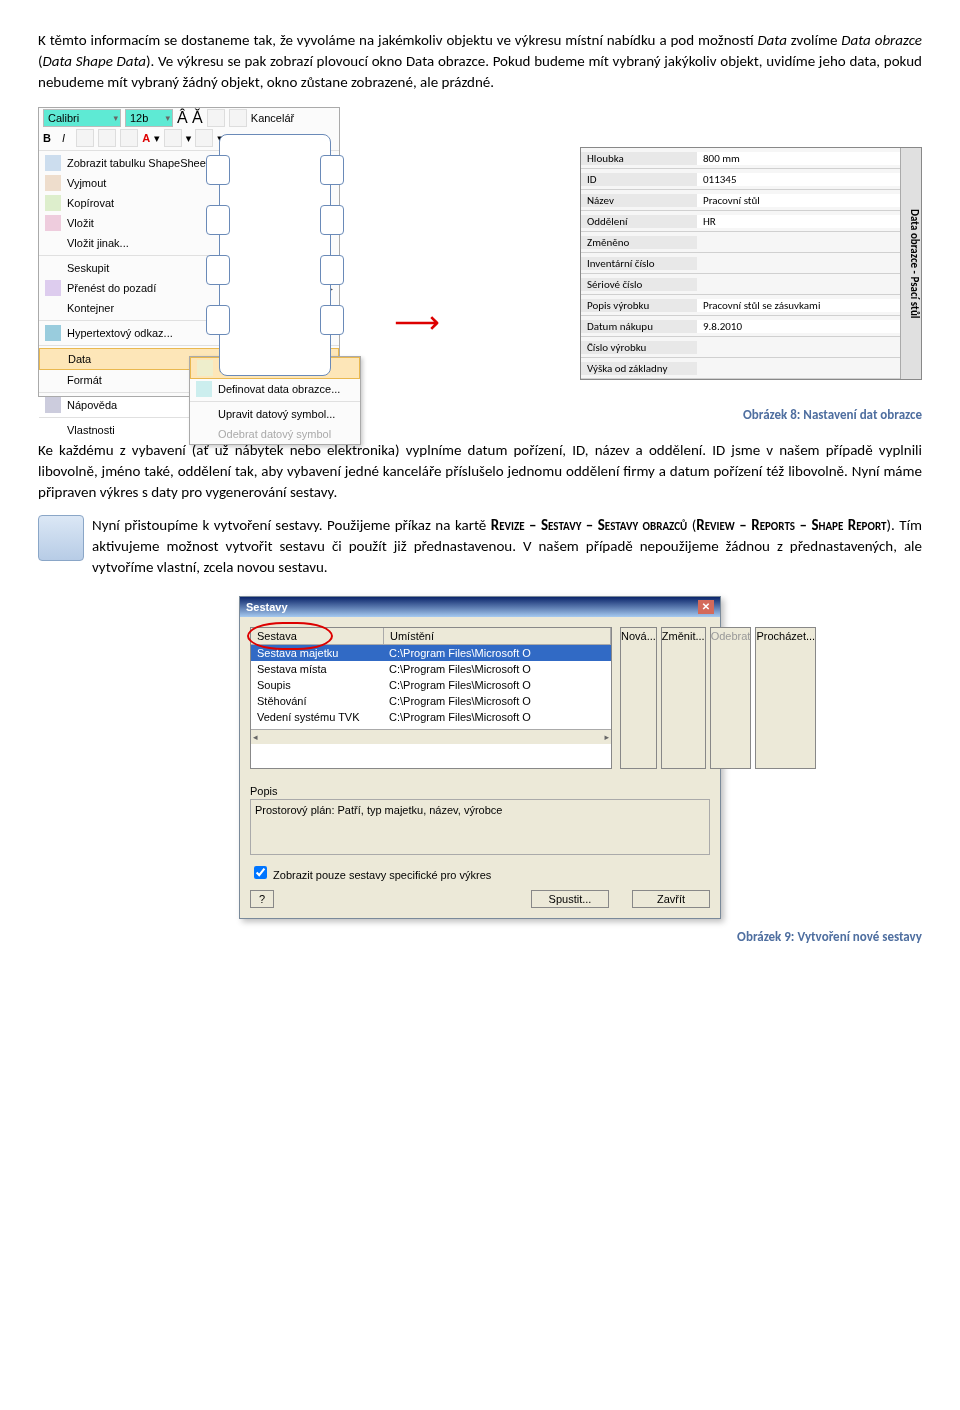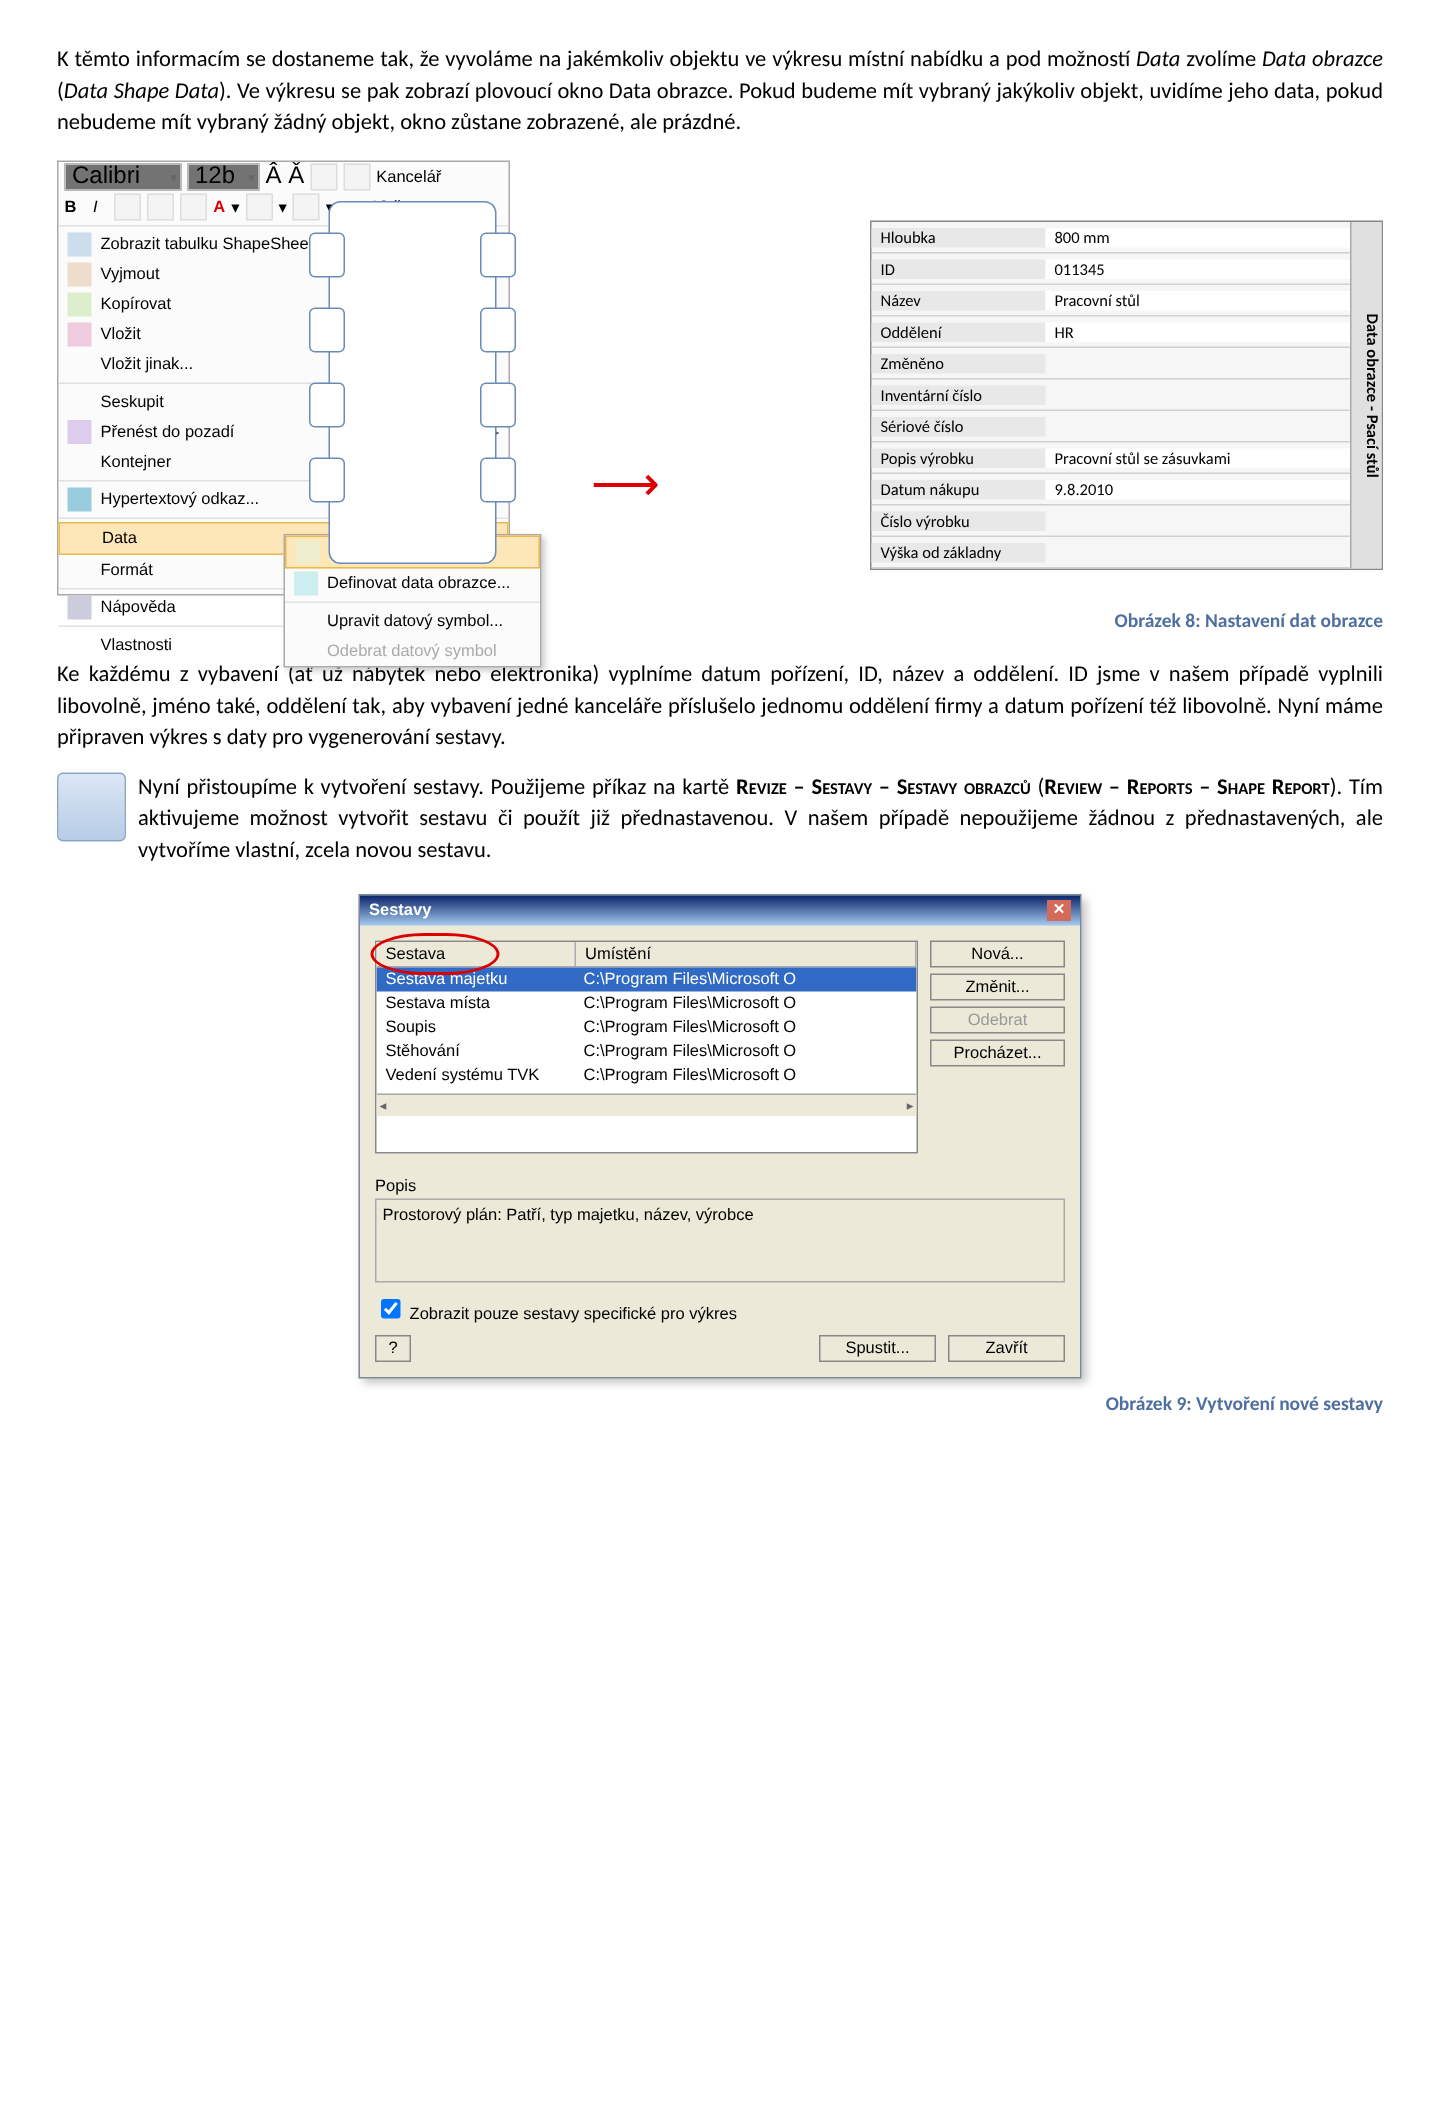--- a/index.html
+++ b/index.html
@@ -9,21 +9,21 @@
 .mini-box{border:1px solid #aaa;background:#fbfbfb;font-size:11px;font-family:"Segoe UI",Tahoma,sans-serif}
 .mini-toolbar{width:300px}
 .mt-row{display:flex;align-items:center;height:20px;padding:0 4px;gap:4px}
 .mt-sep{border-top:1px solid #e0e0e0;margin:2px 0}
 .mi{display:flex;align-items:center;height:20px;padding:0 6px;gap:6px}
 .mi .ico{width:16px;height:16px;display:inline-block}
 .mi .txt{flex:1}
 .mi .arr{color:#555;font-size:10px}
 .mi.hl{background:#fde6b8;border:1px solid #e9b84f}
 .submenu{position:relative;left:150px;top:-84px;width:170px;border:1px solid #aaa;background:#fbfbfb;box-shadow:2px 2px 4px rgba(0,0,0,.2)}
-.fontbox{display:inline-block;border:1px solid #bbb;background:#737373;padding:0 12px 0 4px;height:16px;line-height:16px;font-size:16px;position:relative}
+.fontbox{display:inline-block;border:1px solid #bbb;background:#5eead4;padding:0 12px 0 4px;height:16px;line-height:16px;font-size:11px;position:relative}
 .fontbox:after{content:"▾";position:absolute;right:2px;top:0;font-size:9px;color:#666}
 .mini-btn{width:16px;height:16px;display:inline-block;border:1px solid #ddd;background:#f4f4f4}
 .data-pane{width:340px;border:1px solid #888;background:#f6f6f6;display:flex}
 .dp-grid{flex:1;font-size:11px}
 .dp-row{display:flex;height:20px;align-items:center;border-bottom:1px solid #d0d0d0}
 .dp-row .k{width:110px;padding-left:6px;background:#e8e8e8}
 .dp-row .v{flex:1;padding-left:6px;background:#fff}
 .dp-side{width:20px;background:#e0e0e0;border-left:1px solid #aaa;writing-mode:vertical-rl;text-orientation:mixed;font-size:11px;font-weight:bold;text-align:center;padding:4px 0}
 .arrow{color:#d00;font-size:32px;line-height:1;align-self:center;margin:0 6px}
 .caption{text-align:right;color:#4f6fa0;font-weight:bold;font-size:13px;margin:10px 0 18px 0}
@@ -35,21 +35,21 @@
 .dlg-body{padding:10px}
 .dlg-list{display:flex;gap:8px}
 .dlg-table{flex:1;background:#fff;border:1px solid #888;height:140px;overflow:hidden}
 .dlg-th{display:flex;background:#ece9d8;border-bottom:1px solid #aaa}
 .dlg-th div{padding:2px 6px;border-right:1px solid #aaa}
 .dlg-th .c1{width:120px}.dlg-th .c2{flex:1}
 .dlg-tr{display:flex}
 .dlg-tr div{padding:2px 6px}
 .dlg-tr .c1{width:120px}.dlg-tr .c2{flex:1}
 .dlg-tr.sel{background:#316ac5;color:#fff}
-.dlg-btns{display:flex;flex-direction:column;gap:4px;width:90px}
+.dlg-btns{display:flex;flex-direction:row;gap:4px;width:90px}
 .dlg-btn{border:1px solid #888;background:#ece9d8;padding:2px 0;text-align:center;font-size:11px}
 .dlg-btn.dis{color:#999}
 .dlg-sec{margin-top:16px}
 .dlg-sec .lbl{font-size:11px;margin-bottom:2px}
 .dlg-desc{background:#ece9d8;border:1px solid #aaa;padding:4px;height:46px;font-size:11px;margin-bottom:6px}
 .dlg-sb{height:14px;background:#ece9d8;border-top:1px solid #aaa;display:flex;justify-content:space-between;align-items:center;padding:0 2px;font-size:9px;color:#666;margin-top:4px}
 .dlg-chk{margin:8px 0}
 .dlg-foot{display:flex;justify-content:space-between;align-items:center;margin-top:8px}
 .red-ring{position:absolute;border:2px solid #d00;border-radius:50%/60%;width:82px;height:24px;pointer-events:none}
 .canvas-shape{position:absolute;left:180px;top:26px;width:110px;height:240px;border:1px solid #6a8ab8;border-radius:8px;background:#fff}
@@ -289,21 +289,21 @@
     <div class="dlg-sec">
       <div class="lbl">Popis</div>
       <div class="dlg-desc">Prostorový plán: Patří, typ majetku, název, výrobce</div>
     </div>
     <div class="dlg-chk">
       <input type="checkbox" checked="" style="">
       <span>Zobrazit pouze sestavy specifické pro výkres</span>
     </div>
     <div class="dlg-foot">
       <div class="dlg-btn" style="width:22px">?</div>
-      <div style="display:flex;gap:8px">
+      <div style="display:flex;gap:23px">
         <div class="dlg-btn" style="width:76px">Spustit...</div>
         <div class="dlg-btn" style="width:76px">Zavřít</div>
       </div>
     </div>
   </div>
 </div>
 
 <div class="caption">Obrázek 9: Vytvoření nové sestavy</div>
 
 </body></html>

